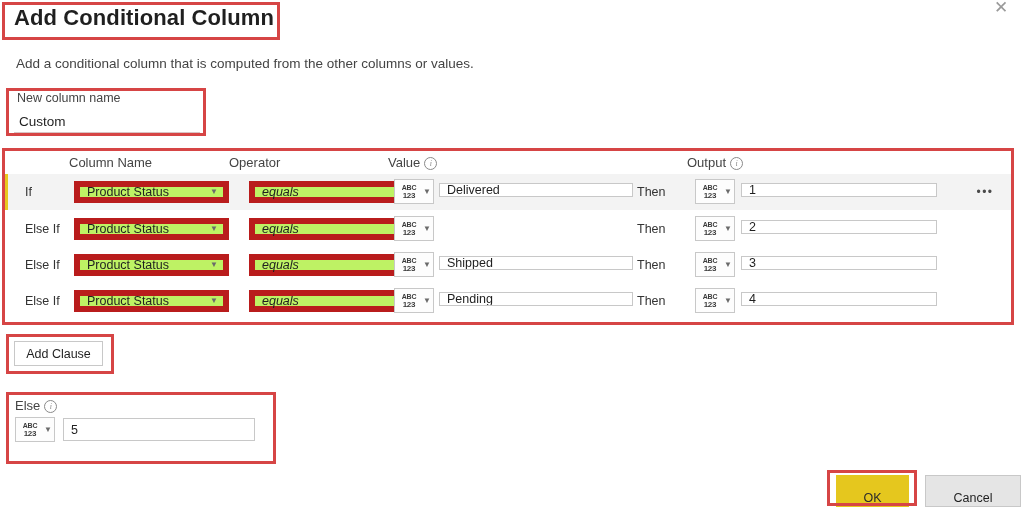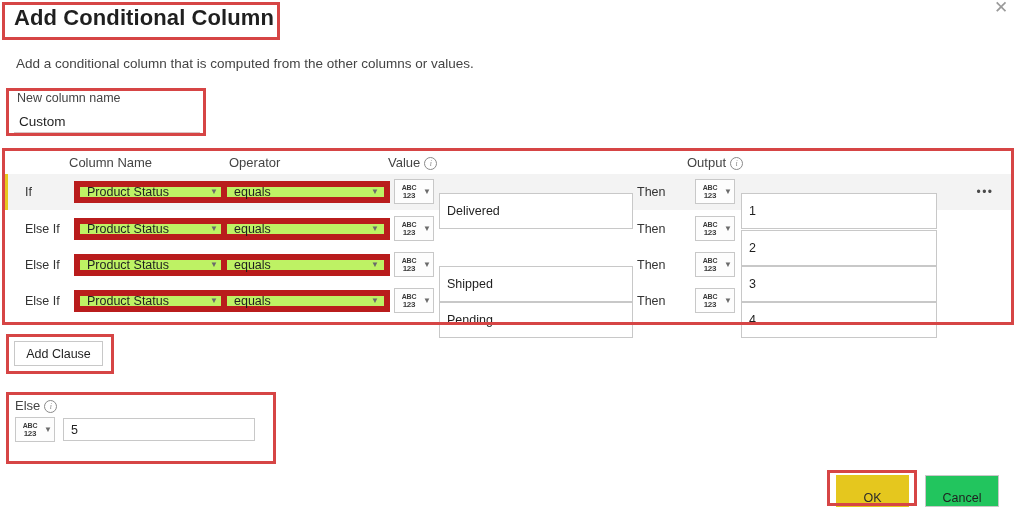--- a/index.html
+++ b/index.html
@@ -175,26 +175,26 @@
   }
   .dd .txt { padding-left: 7px; flex: 1; overflow: hidden; white-space: nowrap; }
   .dd .caret {
     width: 18px;
     text-align: center;
     font-size: 8px;
     color: #6b6b6b;
     line-height: 1;
   }
   .dd-colname  { left: 69px;  width: 155px; }
-  .dd-operator { left: 216px; width: 169px; }
+  .dd-operator { left: 244px; width: 169px; font-style: italic; }
 
   .txtbox {
     position: absolute;
-    top: 19px;
-    height: 36px;
+    top: 9px;
+    height: 14px;
     background: #ffffff;
     border: 1px solid #c8c8c8;
     box-sizing: border-box;
     font-family: "Liberation Sans", sans-serif;
     font-size: 12.5px;
     color: #1f1f1f;
     padding: 0 0 0 7px;
     outline: none;
   }
   .tb-value  { left: 434px; width: 194px; }
@@ -305,22 +305,22 @@
     left: 836px;
     top: 475px;
     width: 73px;
     background: #e5c71e;
     border: 1px solid #e5c71e;
     color: #2b2b2b;
   }
   #btn-cancel {
     left: 925px;
     top: 475px;
-    width: 74px;
-    background: #22c55e;
+    width: 96px;
+    background: #e5e5e5;
     border: 1px solid #c8c8c8;
     color: #1f1f1f;
   }
 </style>
 </head>
 <body>
 
 <div class="close-btn">
   <span>✕</span>
 </div>

